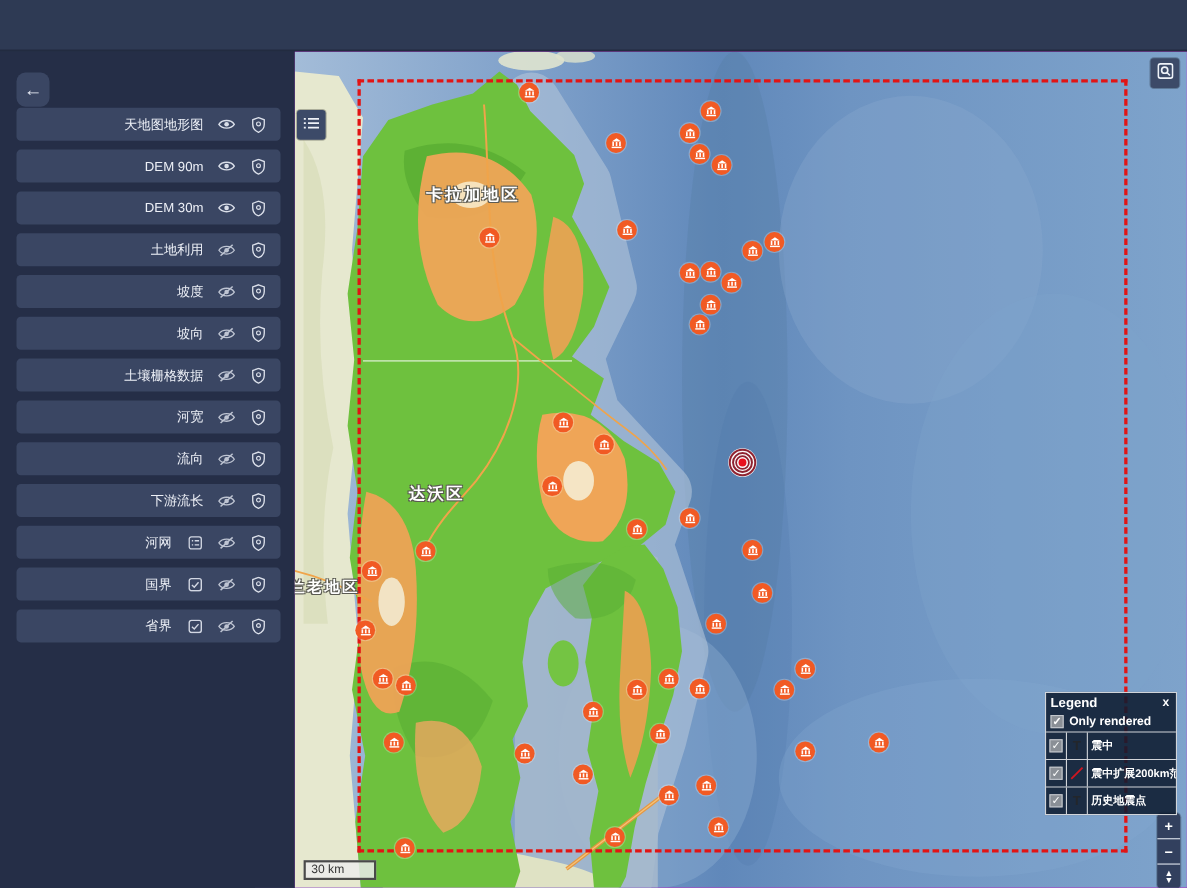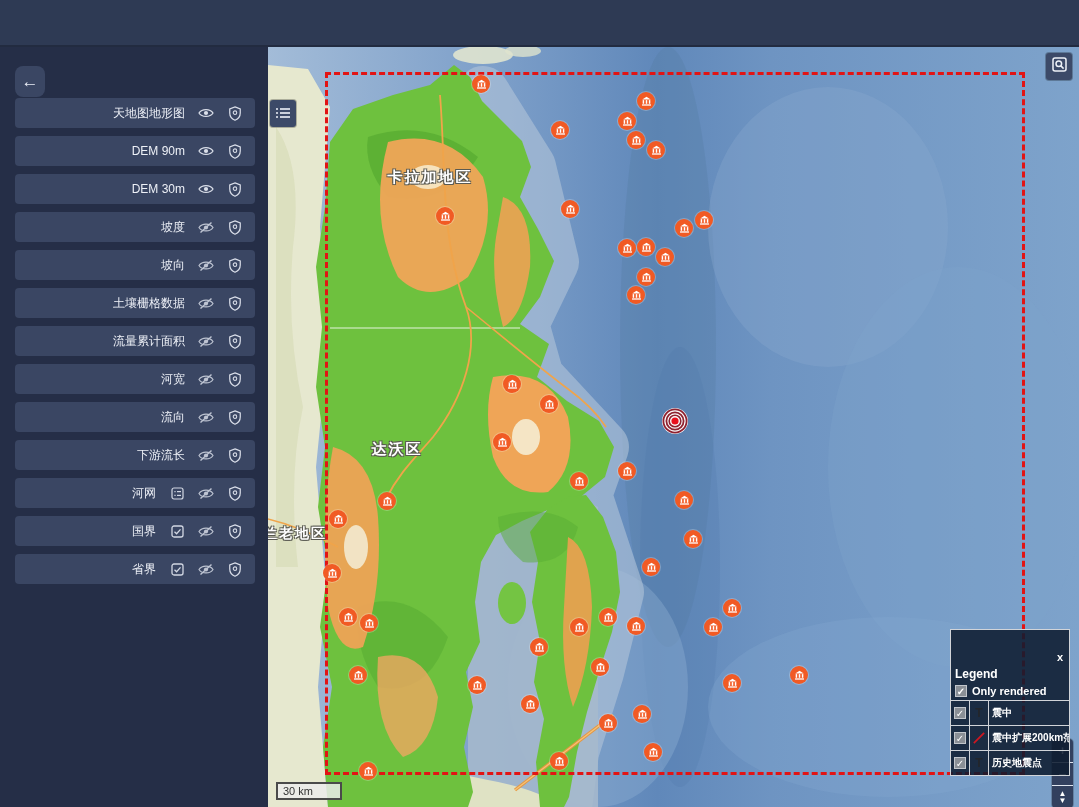--- a/index.html
+++ b/index.html
@@ -56,21 +56,21 @@
   .scalebar { position:absolute; left:8px; top:735px; width:66px; height:18px;
               background:rgba(235,235,235,.85); border:2px solid #4a4a4a;
               font-size:11px; color:#333; padding:1px 5px; }
 
   
   .legend { position:absolute; left:682px; top:582px; width:120px;
             background:rgba(14,27,48,.88); border:1px solid rgba(255,255,255,.8);
             color:#fff; font-size:11px; }
   .legend-head { display:flex; align-items:center; padding:2px 4px; font-weight:bold;
                  font-size:12px; }
-  .legend-head .ttl { flex:1;margin-top:35px; }
+  .legend-head .ttl { flex:1; }
   .legend-head .cls { cursor:pointer; font-size:11px; padding:0 2px; }
   .legend-only { display:flex; align-items:center; gap:5px; padding:2px 4px 3px;
                  font-weight:bold; }
   .chk { width:12px; height:12px; background:#8a8f96; border:1px solid #c2c6cc;
          color:#fff; font-size:10px; line-height:11px; text-align:center;
          flex:0 0 auto; cursor:pointer; }
   .legend-row { display:flex; border-top:1px solid rgba(255,255,255,.8); }
   .legend-row .cell { border-right:1px solid rgba(255,255,255,.8); padding:5px 3px;
                       display:flex; align-items:center; justify-content:center; }
   .legend-row .c-sym { width:19px; color:#23262b; font-weight:bold; font-size:12px; }
@@ -133,72 +133,72 @@
     </span>
 
     <span class="licon">
       <svg width="14" height="15" viewBox="0 0 16 17" fill="none" stroke="#e8ecf5" stroke-width="1.4">
         <path d="M8,1 L14,3.2 V8 C14,12.2 11.2,15 8,16.2 C4.8,15 2,12.2 2,8 V3.2 Z"></path>
         <circle cx="8" cy="7.5" r="2" stroke-width="1.2"></circle>
       </svg>
     </span>
   </div>
       <div class="layer-row">
-    <span class="lbl">坡度</span>
+    <span class="lbl">土地利用</span>
 
     <span class="licon" style="opacity:.8">
       <svg width="16" height="13" viewBox="0 0 16 13" fill="none" stroke="#dfe4ee" stroke-width="1.2">
         <path d="M1,6.5 C4,1.9 12,1.9 15,6.5 C12,11.1 4,11.1 1,6.5 Z"></path>
         <circle cx="8" cy="6.5" r="2.1" fill="#dfe4ee" stroke="none"></circle>
         <line x1="2.5" y1="11.5" x2="13.5" y2="1.5" stroke-width="1.4"></line>
       </svg>
     </span>
     <span class="licon">
       <svg width="14" height="15" viewBox="0 0 16 17" fill="none" stroke="#e8ecf5" stroke-width="1.4">
         <path d="M8,1 L14,3.2 V8 C14,12.2 11.2,15 8,16.2 C4.8,15 2,12.2 2,8 V3.2 Z"></path>
         <circle cx="8" cy="7.5" r="2" stroke-width="1.2"></circle>
       </svg>
     </span>
   </div>
       <div class="layer-row">
-    <span class="lbl">坡向</span>
+    <span class="lbl">坡度</span>
 
     <span class="licon" style="opacity:.8">
       <svg width="16" height="13" viewBox="0 0 16 13" fill="none" stroke="#dfe4ee" stroke-width="1.2">
         <path d="M1,6.5 C4,1.9 12,1.9 15,6.5 C12,11.1 4,11.1 1,6.5 Z"></path>
         <circle cx="8" cy="6.5" r="2.1" fill="#dfe4ee" stroke="none"></circle>
         <line x1="2.5" y1="11.5" x2="13.5" y2="1.5" stroke-width="1.4"></line>
       </svg>
     </span>
     <span class="licon">
       <svg width="14" height="15" viewBox="0 0 16 17" fill="none" stroke="#e8ecf5" stroke-width="1.4">
         <path d="M8,1 L14,3.2 V8 C14,12.2 11.2,15 8,16.2 C4.8,15 2,12.2 2,8 V3.2 Z"></path>
         <circle cx="8" cy="7.5" r="2" stroke-width="1.2"></circle>
       </svg>
     </span>
   </div>
       <div class="layer-row">
-    <span class="lbl">土壤栅格数据</span>
+    <span class="lbl">坡向</span>
 
     <span class="licon" style="opacity:.8">
       <svg width="16" height="13" viewBox="0 0 16 13" fill="none" stroke="#dfe4ee" stroke-width="1.2">
         <path d="M1,6.5 C4,1.9 12,1.9 15,6.5 C12,11.1 4,11.1 1,6.5 Z"></path>
         <circle cx="8" cy="6.5" r="2.1" fill="#dfe4ee" stroke="none"></circle>
         <line x1="2.5" y1="11.5" x2="13.5" y2="1.5" stroke-width="1.4"></line>
       </svg>
     </span>
     <span class="licon">
       <svg width="14" height="15" viewBox="0 0 16 17" fill="none" stroke="#e8ecf5" stroke-width="1.4">
         <path d="M8,1 L14,3.2 V8 C14,12.2 11.2,15 8,16.2 C4.8,15 2,12.2 2,8 V3.2 Z"></path>
         <circle cx="8" cy="7.5" r="2" stroke-width="1.2"></circle>
       </svg>
     </span>
   </div>
       <div class="layer-row">
-    <span class="lbl">流量累计面积</span>
+    <span class="lbl">土壤栅格数据</span>
 
     <span class="licon" style="opacity:.8">
       <svg width="16" height="13" viewBox="0 0 16 13" fill="none" stroke="#dfe4ee" stroke-width="1.2">
         <path d="M1,6.5 C4,1.9 12,1.9 15,6.5 C12,11.1 4,11.1 1,6.5 Z"></path>
         <circle cx="8" cy="6.5" r="2.1" fill="#dfe4ee" stroke="none"></circle>
         <line x1="2.5" y1="11.5" x2="13.5" y2="1.5" stroke-width="1.4"></line>
       </svg>
     </span>
     <span class="licon">
       <svg width="14" height="15" viewBox="0 0 16 17" fill="none" stroke="#e8ecf5" stroke-width="1.4">

